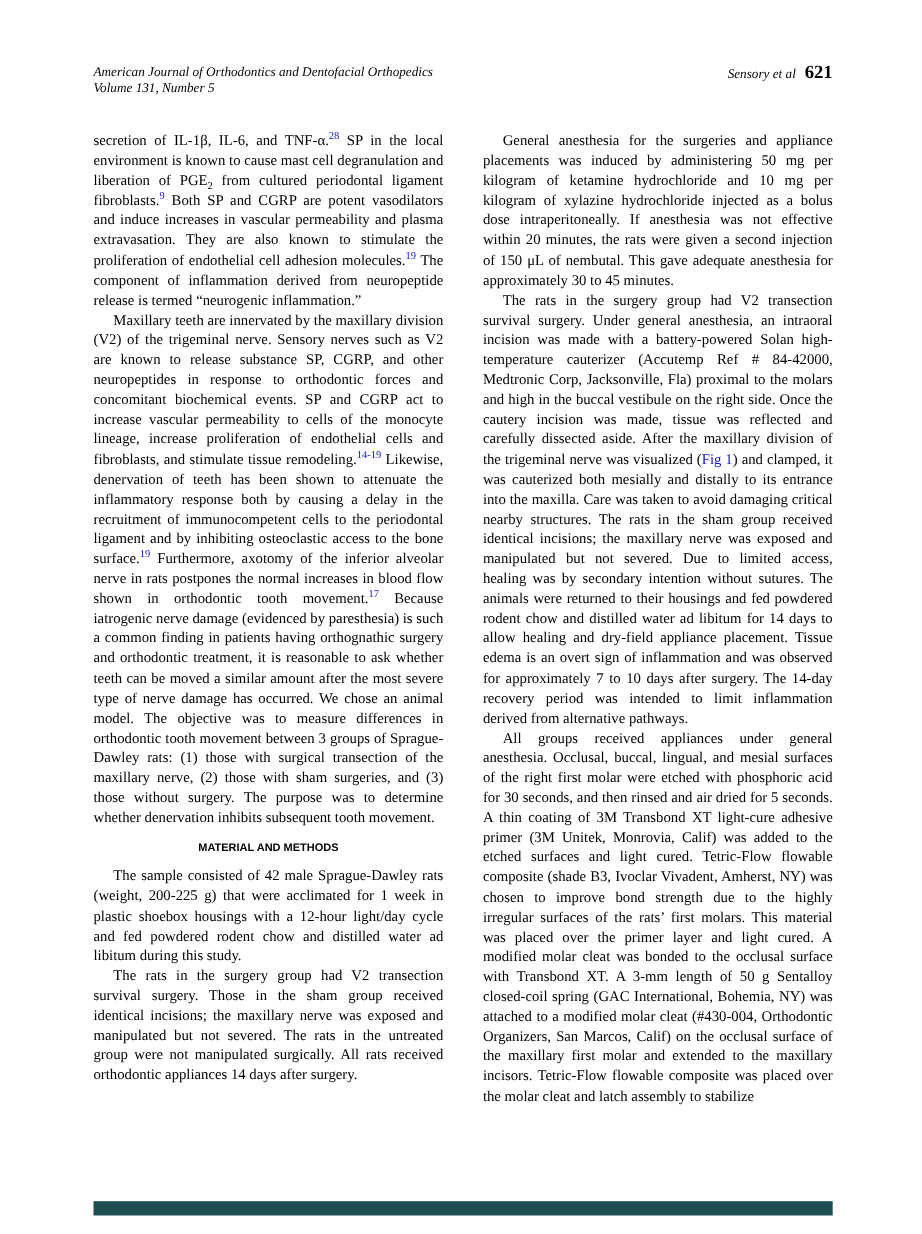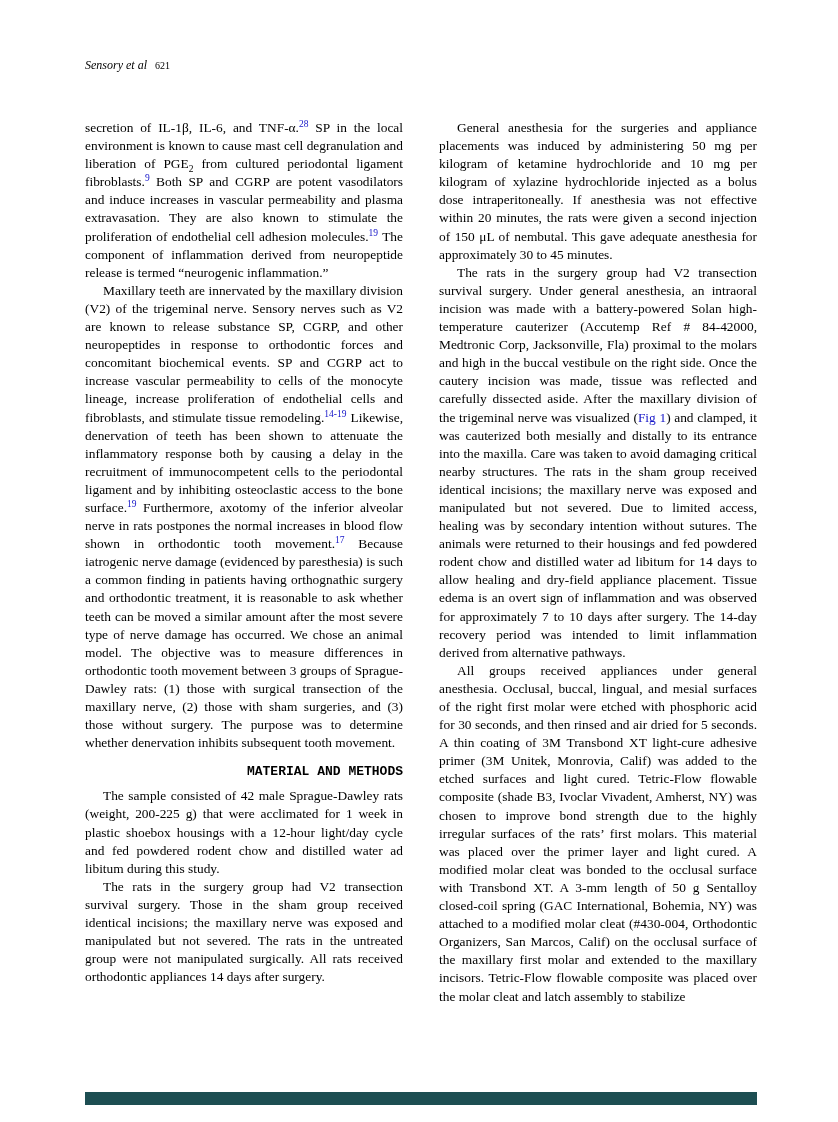--- a/index.html
+++ b/index.html
@@ -17,57 +17,61 @@
     overflow:hidden;
   }
   .page{position:absolute;inset:0;}
   .header{
     position:absolute;left:85px;top:58px;width:672px;
     display:flex;justify-content:space-between;align-items:flex-start;
     font-size:12px;line-height:15px;font-style:italic;
   }
   .header-left div{white-space:nowrap;}
   .header-right{text-align:right;white-space:nowrap;}
-  .page-num{font-style:normal;font-weight:normal;margin-left:8px;font-size:10px;}
+  .page-num{font-style:normal;font-weight:bold;margin-left:8px;font-size:17px;}
   .body{
     position:absolute;left:85px;top:119px;width:672px;
     display:flex;gap:36px;
   }
   .column{
     width:324px;
     font-size:13.4px;line-height:18.1px;
     text-align:justify;
   }
   p.para{margin:0;}
   p.indent{text-indent:18px;}
   h2.section-heading{
-    font-family:Liberation Mono, monospace;
-    font-size:13px;font-weight:bold;
+    font-family:Liberation Sans, sans-serif;
+    font-size:10px;font-weight:bold;
     margin:11px 0 6px 0;
-    text-align:right;
+    text-align:center;
   }
   sup.ref{
     color:var(--link);
     font-size:9.5px;line-height:0;
     cursor:pointer;
   }
   sub.subscript{font-size:9.5px;line-height:0;}
   a.figlink{color:var(--link);text-decoration:none;font-family:Liberation Serif, serif;}
   .footer-bar{
     position:absolute;left:85px;top:1092px;
     width:672px;height:13px;
     background:var(--footer_bar);
   }
 </style>
 </head>
 <body>
 
 <div class="page">
 
   <div class="header">
+    <div class="header-left">
+      <div>American Journal of Orthodontics and Dentofacial Orthopedics</div>
+      <div>Volume 131, Number 5</div>
+    </div>
     <div class="header-right">
       <span>Sensory et al</span><span class="page-num">621</span>
     </div>
   </div>
 
   <div class="body">
     <div class="column">
         <p class="para"><span>secretion of IL-1β, IL-6, and TNF-α.</span><sup class="ref">28</sup><span> SP in the local environment is known to cause mast cell degranulation and liberation of PGE</span><sub class="subscript">2</sub><span> from cultured periodontal ligament fibroblasts.</span><sup class="ref">9</sup><span> Both SP and CGRP are potent vasodilators and induce increases in vascular permeability and plasma extravasation. They are also known to stimulate the proliferation of endothelial cell adhesion molecules.</span><sup class="ref">19</sup><span> The component of inflammation derived from neuropeptide release is termed “neurogenic inflammation.”</span></p>
         <p class="para indent"><span>Maxillary teeth are innervated by the maxillary division (V2) of the trigeminal nerve. Sensory nerves such as V2 are known to release substance SP, CGRP, and other neuropeptides in response to orthodontic forces and concomitant biochemical events. SP and CGRP act to increase vascular permeability to cells of the monocyte lineage, increase proliferation of endothelial cells and fibroblasts, and stimulate tissue remodeling.</span><sup class="ref">14-19</sup><span> Likewise, denervation of teeth has been shown to attenuate the inflammatory response both by causing a delay in the recruitment of immunocompetent cells to the periodontal ligament and by inhibiting osteoclastic access to the bone surface.</span><sup class="ref">19</sup><span> Furthermore, axotomy of the inferior alveolar nerve in rats postpones the normal increases in blood flow shown in orthodontic tooth movement.</span><sup class="ref">17</sup><span> Because iatrogenic nerve damage (evidenced by paresthesia) is such a common finding in patients having orthognathic surgery and orthodontic treatment, it is reasonable to ask whether teeth can be moved a similar amount after the most severe type of nerve damage has occurred. We chose an animal model. The objective was to measure differences in orthodontic tooth movement between 3 groups of Sprague-Dawley rats: (1) those with surgical transection of the maxillary nerve, (2) those with sham surgeries, and (3) those without surgery. The purpose was to determine whether denervation inhibits subsequent tooth movement.</span></p>
         <h2 class="section-heading">MATERIAL AND METHODS</h2>

